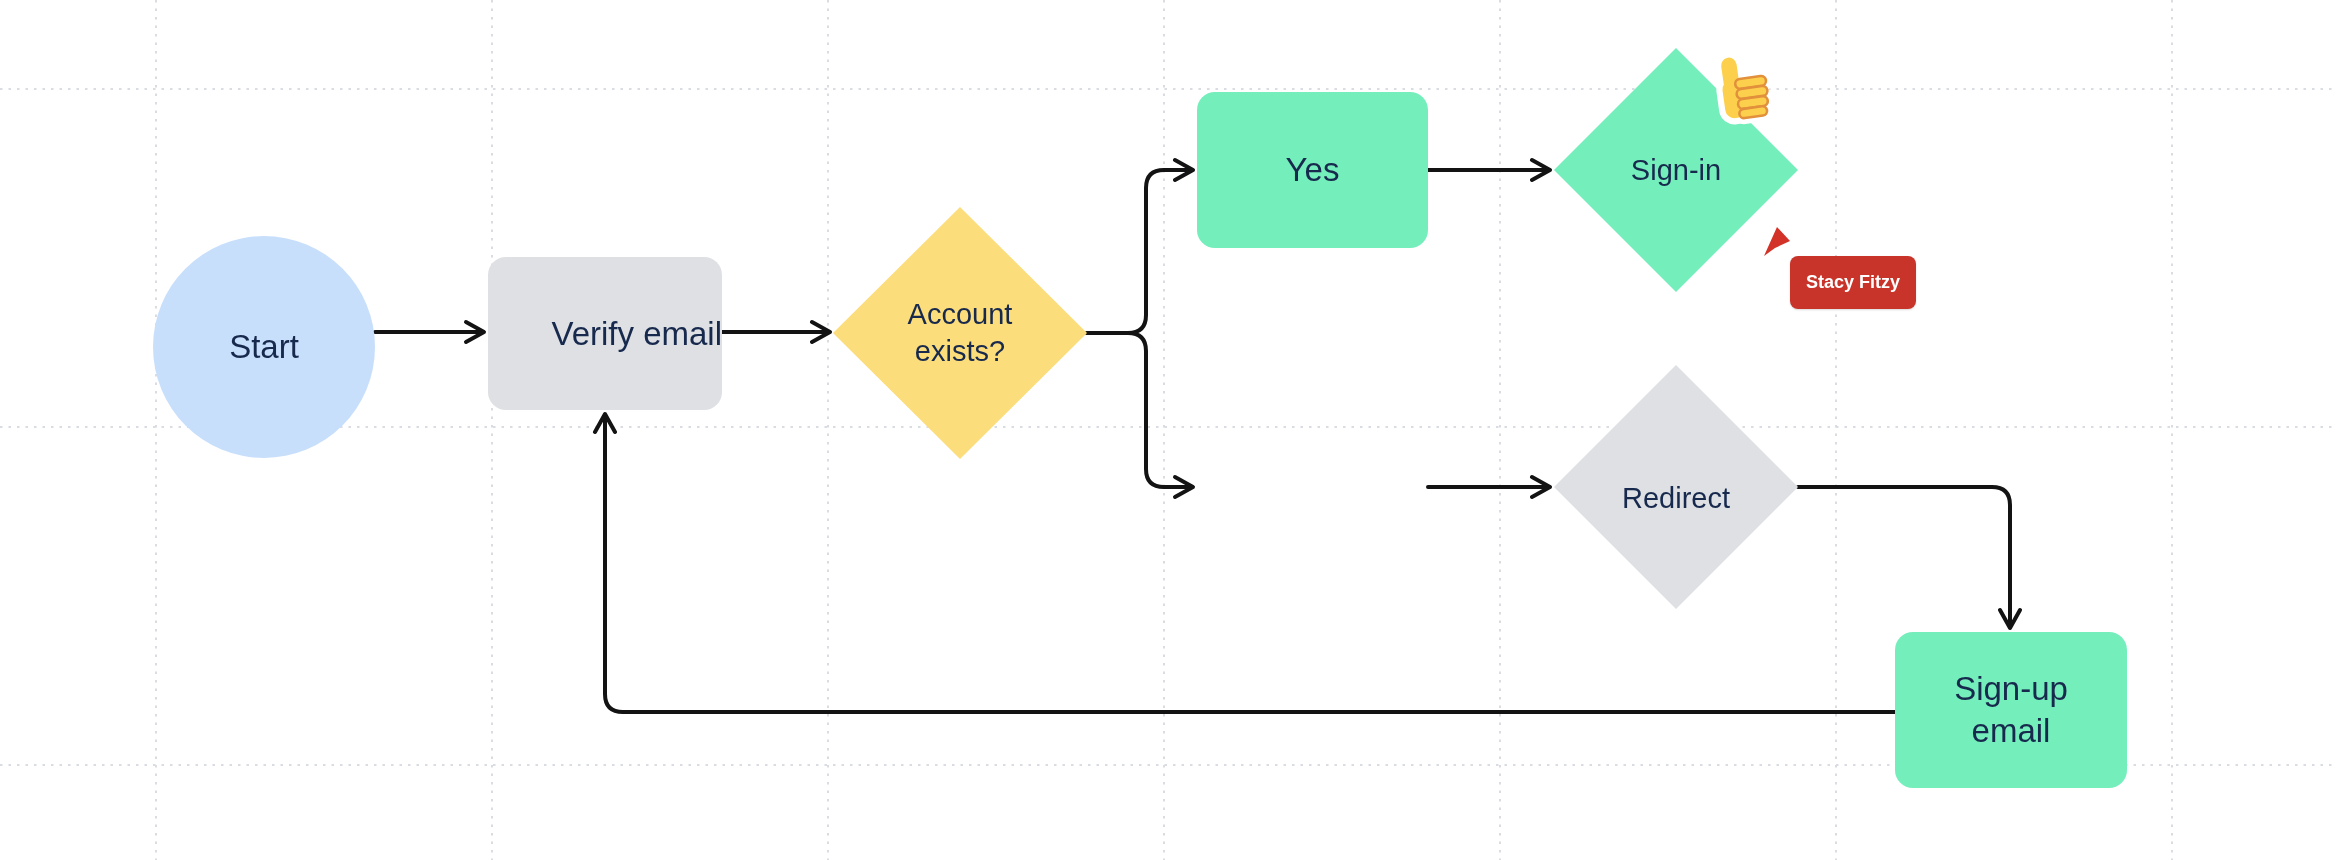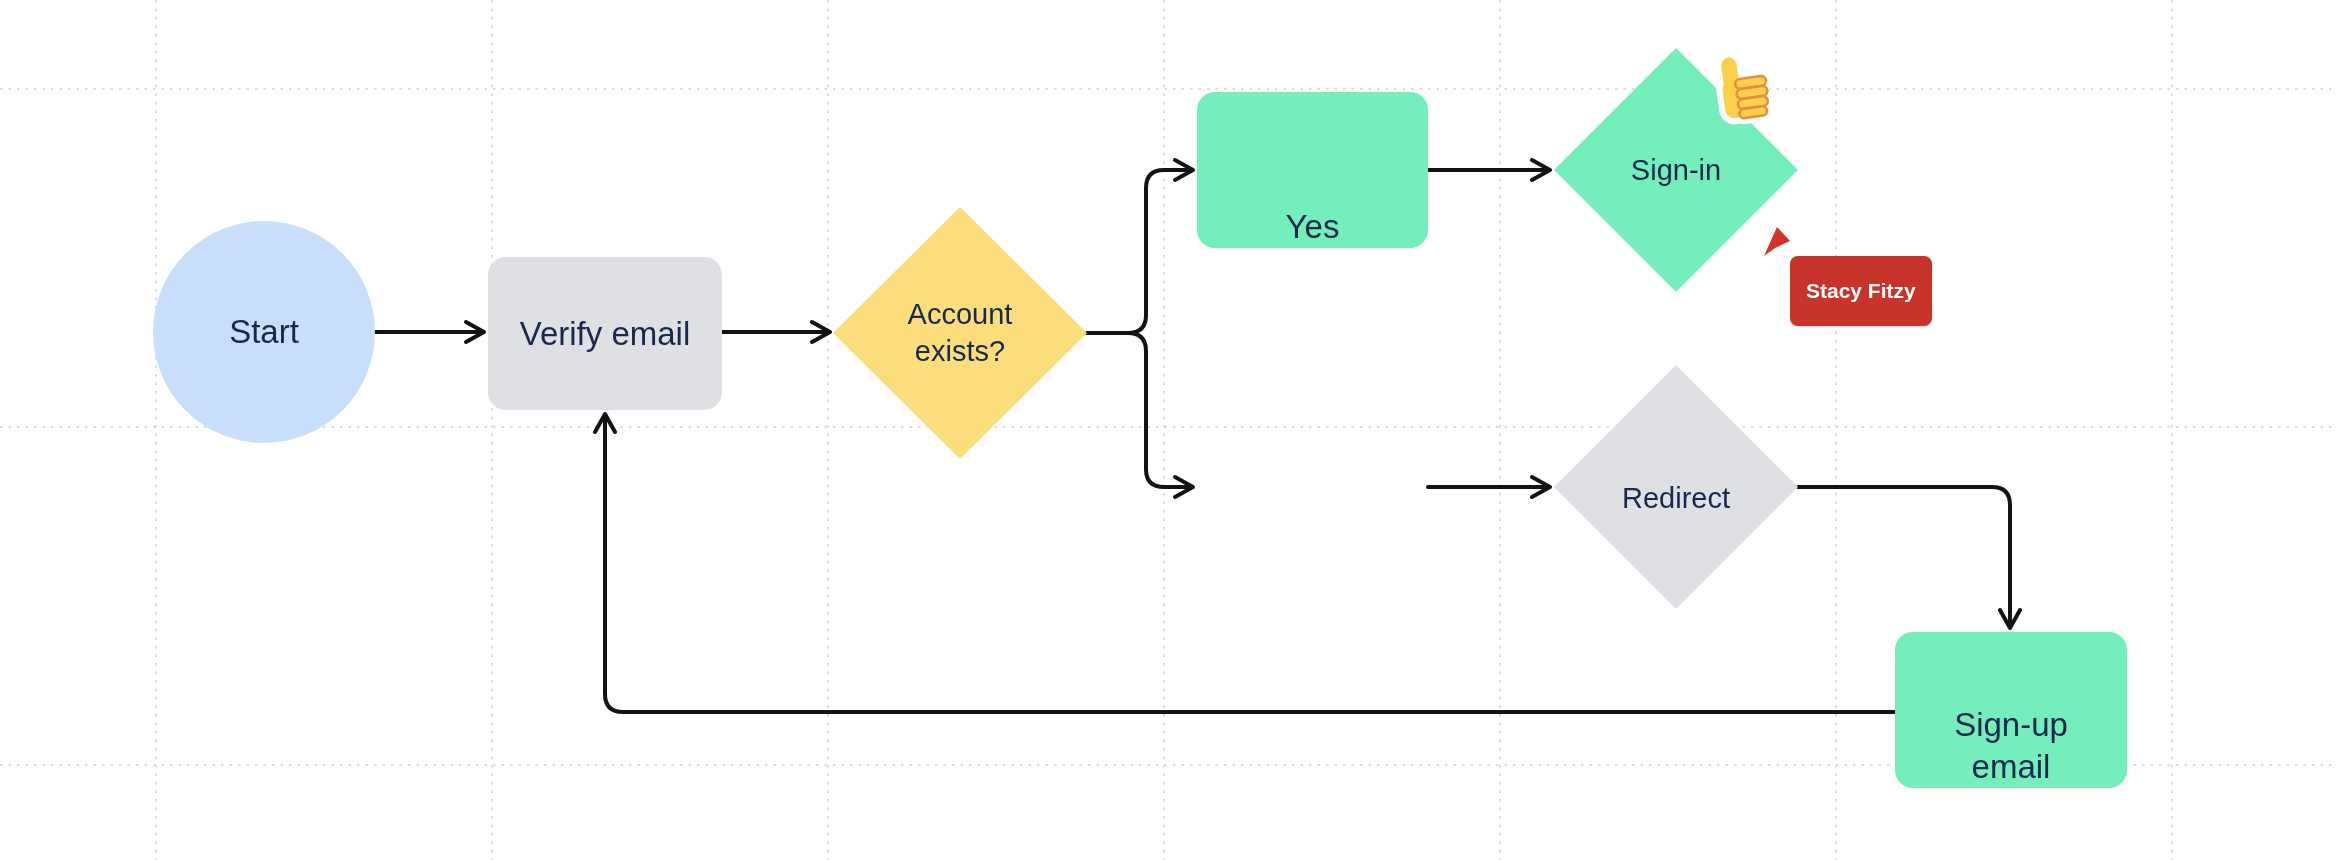--- a/index.html
+++ b/index.html
@@ -15,47 +15,47 @@
     position:absolute;
     display:flex;align-items:center;justify-content:center;
     color:#17294d;
     font-size:33px;font-weight:500;line-height:1.27;
     text-align:center;
     box-sizing:border-box;
   }
   .node-circle{border-radius:50%;background:#c8dffc;}
   .node-rect{border-radius:18px;}
   .fill-gray{background:#dee0e4;}
-  .fill-green{background:#74eebb;align-items:flex-end;}
+  .fill-green{background:#74eebb;}
   .fill-salmon{background:#fd8c6d;}
   .diamond-label{
     position:absolute;
     display:flex;align-items:center;justify-content:center;
     color:#17294d;font-size:29px;font-weight:500;line-height:1.27;
     text-align:center;pointer-events:none;
   }
-  #node-start{left:153px;top:221px;width:222px;height:222px;}
-  #node-verify{left:488px;top:257px;width:234px;height:153px;}
+  #node-start{left:153px;top:236px;width:222px;height:222px;}
+  #node-verify{left:488px;top:257px;width:234px;height:153px;justify-content:flex-end;}
   #node-yes{left:1197px;top:92px;width:231px;height:156px;}
   #node-no{left:1197px;top:409px;width:231px;height:156px;}
   #node-signup{left:1895px;top:632px;width:232px;height:156px;}
   #label-account{left:860px;top:283px;width:200px;height:100px;}
   #label-signin{left:1596px;top:140px;width:160px;height:60px;}
   #label-redirect{left:1596px;top:468px;width:160px;height:60px;}
   #label-signup-inner{max-width:150px;}
   .sticker{
     position:absolute;left:1711px;top:48px;width:62px;height:80px;
     transform:rotate(-8deg);
   }
   .cursor{position:absolute;left:1762px;top:226px;width:30px;height:32px;}
   .cursor-label{
     position:absolute;left:1790px;top:256px;
     background:#c8342a;color:#ffffff;
-    font-size:21px;font-weight:700;
-    padding:23px 16px;border-radius:8px;
+    font-size:18px;font-weight:700;
+    padding:16px 16px;border-radius:8px;
     white-space:nowrap;
     box-shadow:0 1px 2px rgba(0,0,0,.15);
   }
 </style>
 </head>
 <body>
 
 <div class="canvas">
 
   <svg class="scene" width="2336" height="860" viewBox="0 0 2336 860">

